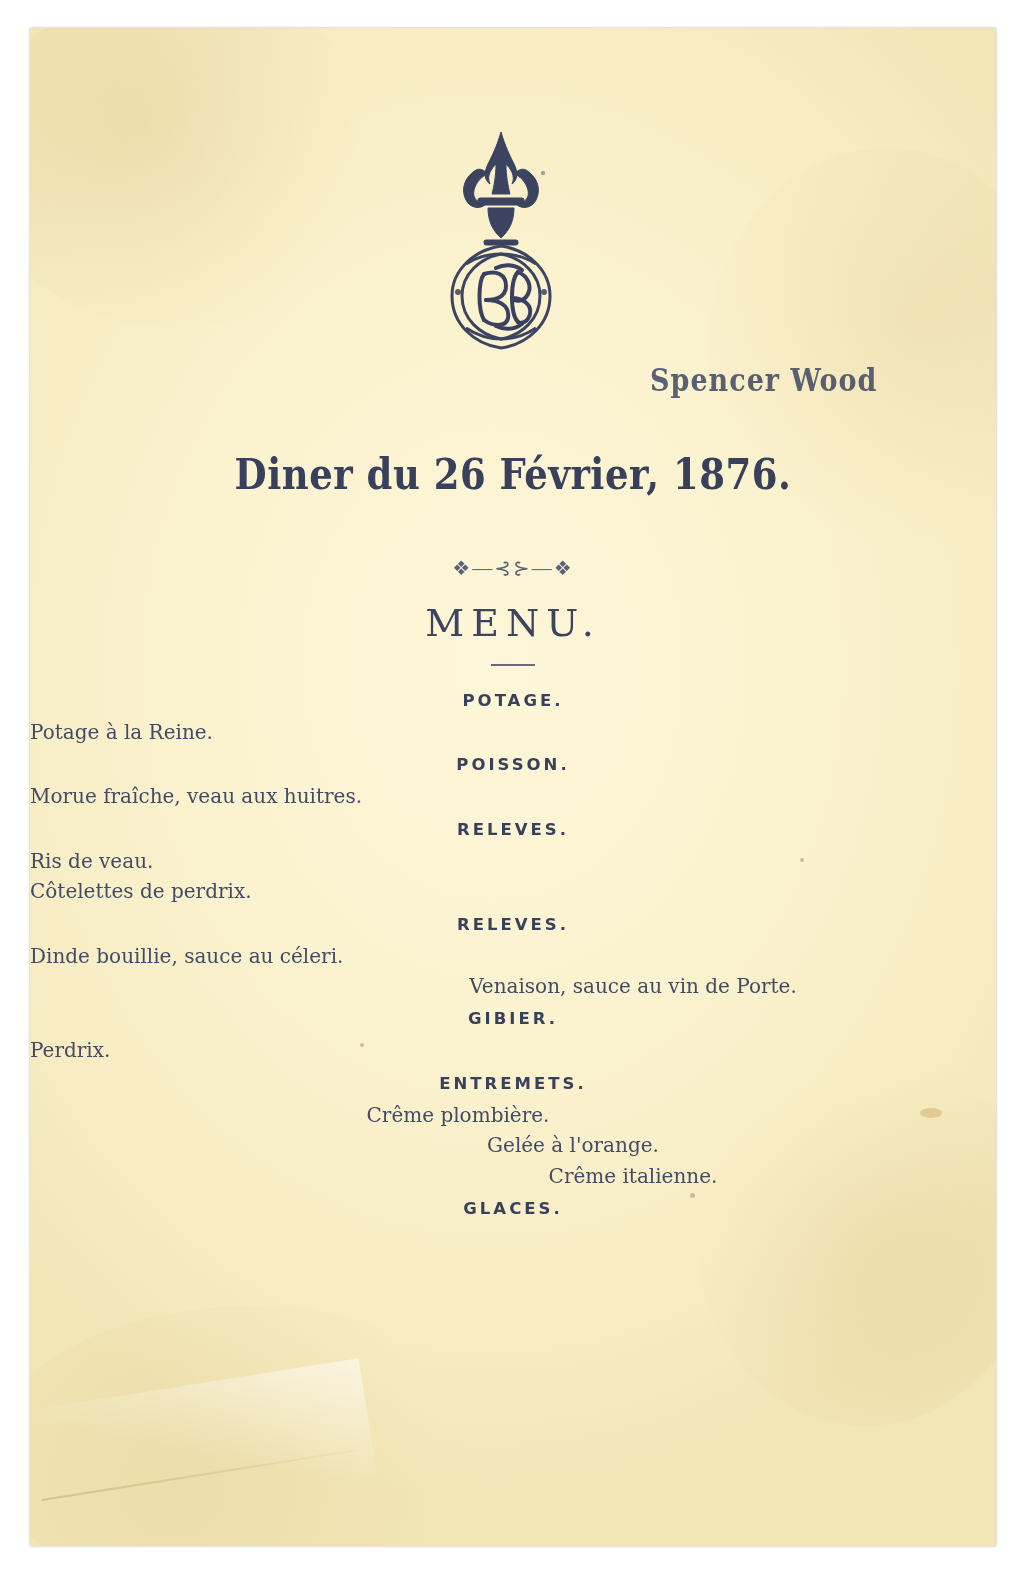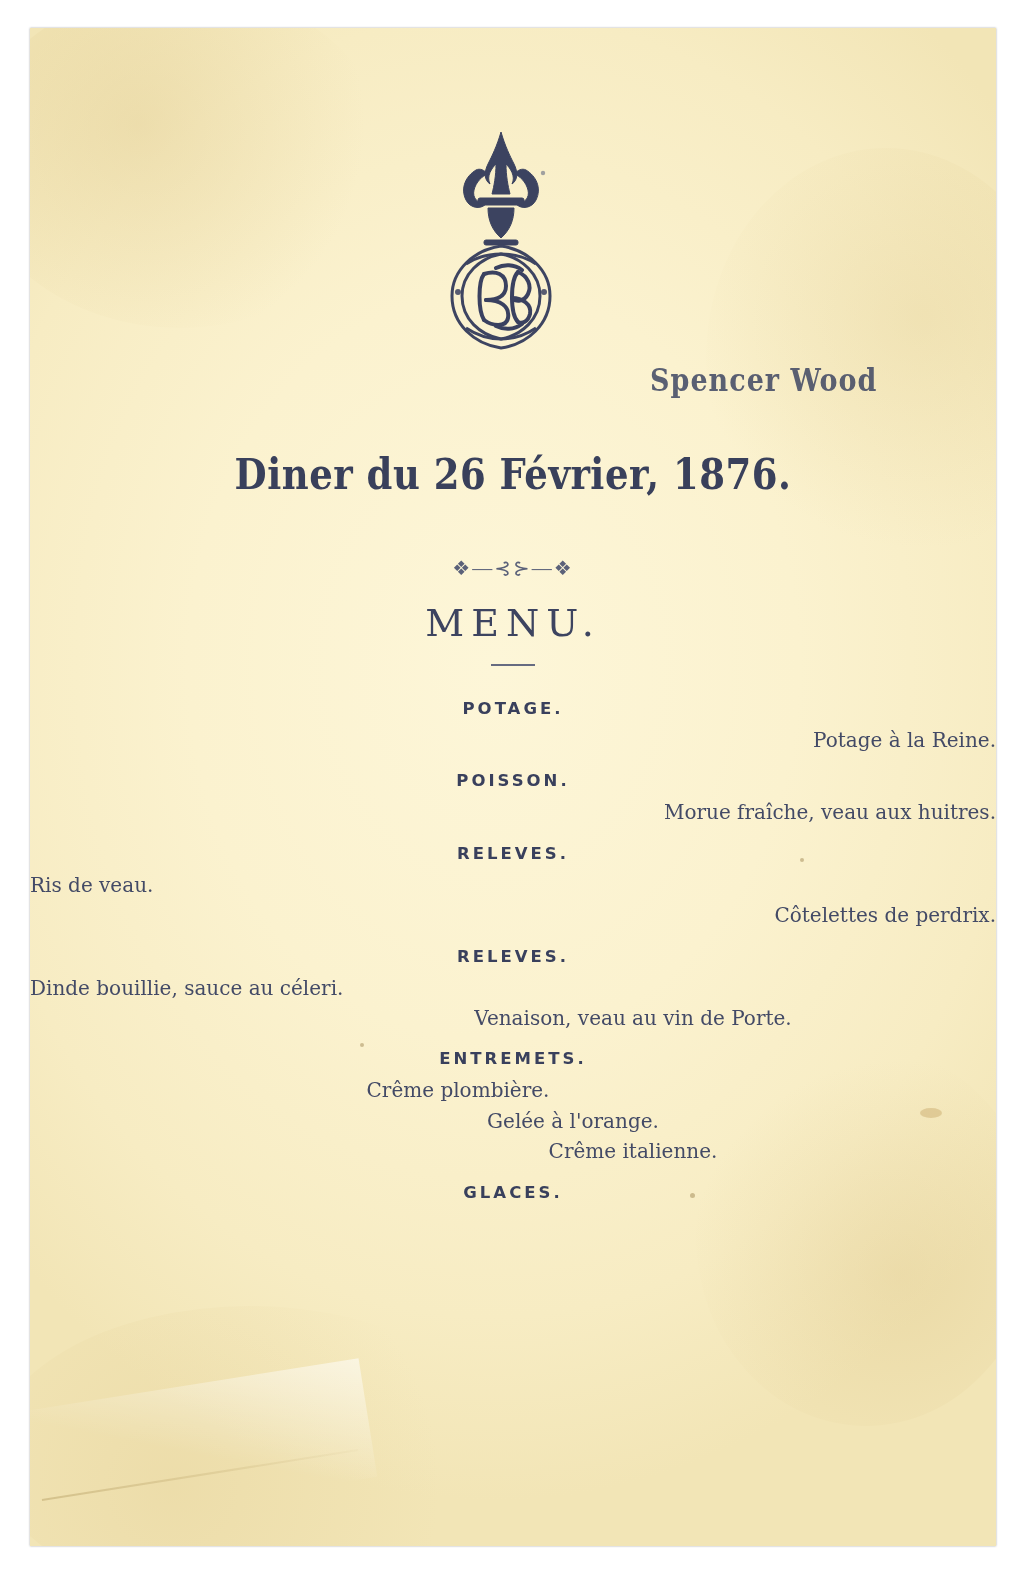--- a/index.html
+++ b/index.html
@@ -166,31 +166,31 @@
     top: 655px;
   }
   .course { margin-bottom: 2px; }
   .course-head {
     text-align: center;
     font-family: "DejaVu Sans", sans-serif;
     font-weight: bold;
     font-size: 16.5px;
     letter-spacing: 3px;
     color: #39405c;
-    margin-top: 16px;
+    margin-top: 8px;
     margin-bottom: 7px;
   }
   .dish {
     font-family: "DejaVu Serif", serif;
     font-size: 20px;
     color: #434a66;
     line-height: 1.52;
     white-space: nowrap;
   }
-  .dish.i0 { text-align: right; }
+  .dish.i0 { text-align: left; }
   .dish.i1 { text-align: center; padding-left: 120px; }
   .dish.i2 { text-align: center; padding-left: 240px; }
   .dish.o1 { text-align: center; padding-right: 110px; }
   .dish.o2 { text-align: left; padding-right: 200px; }
 </style>
 </head>
 <body>
 
 <div class="scan">
   <div class="paper">
@@ -263,21 +263,25 @@
             <div class="dish i0">Morue fraîche, veau aux huitres.</div>
           </div>
           <div class="course">
             <div class="course-head">RELEVES.</div>
             <div class="dish o2">Ris de veau.</div>
             <div class="dish i0">Côtelettes de perdrix.</div>
           </div>
           <div class="course">
             <div class="course-head">RELEVES.</div>
             <div class="dish o2">Dinde bouillie, sauce au céleri.</div>
-            <div class="dish i2">Venaison, veau au vin de Porte.</div>
+            <div class="dish i2">Venaison, sauce au vin de Porte.</div>
+          </div>
+          <div class="course">
+            <div class="course-head">GIBIER.</div>
+            <div class="dish i0">Perdrix.</div>
           </div>
           <div class="course">
             <div class="course-head">ENTREMETS.</div>
             <div class="dish o1">Crême plombière.</div>
             <div class="dish i1">Gelée à l'orange.</div>
             <div class="dish i2">Crême italienne.</div>
           </div>
           <div class="course">
             <div class="course-head">GLACES.</div>
           </div>

